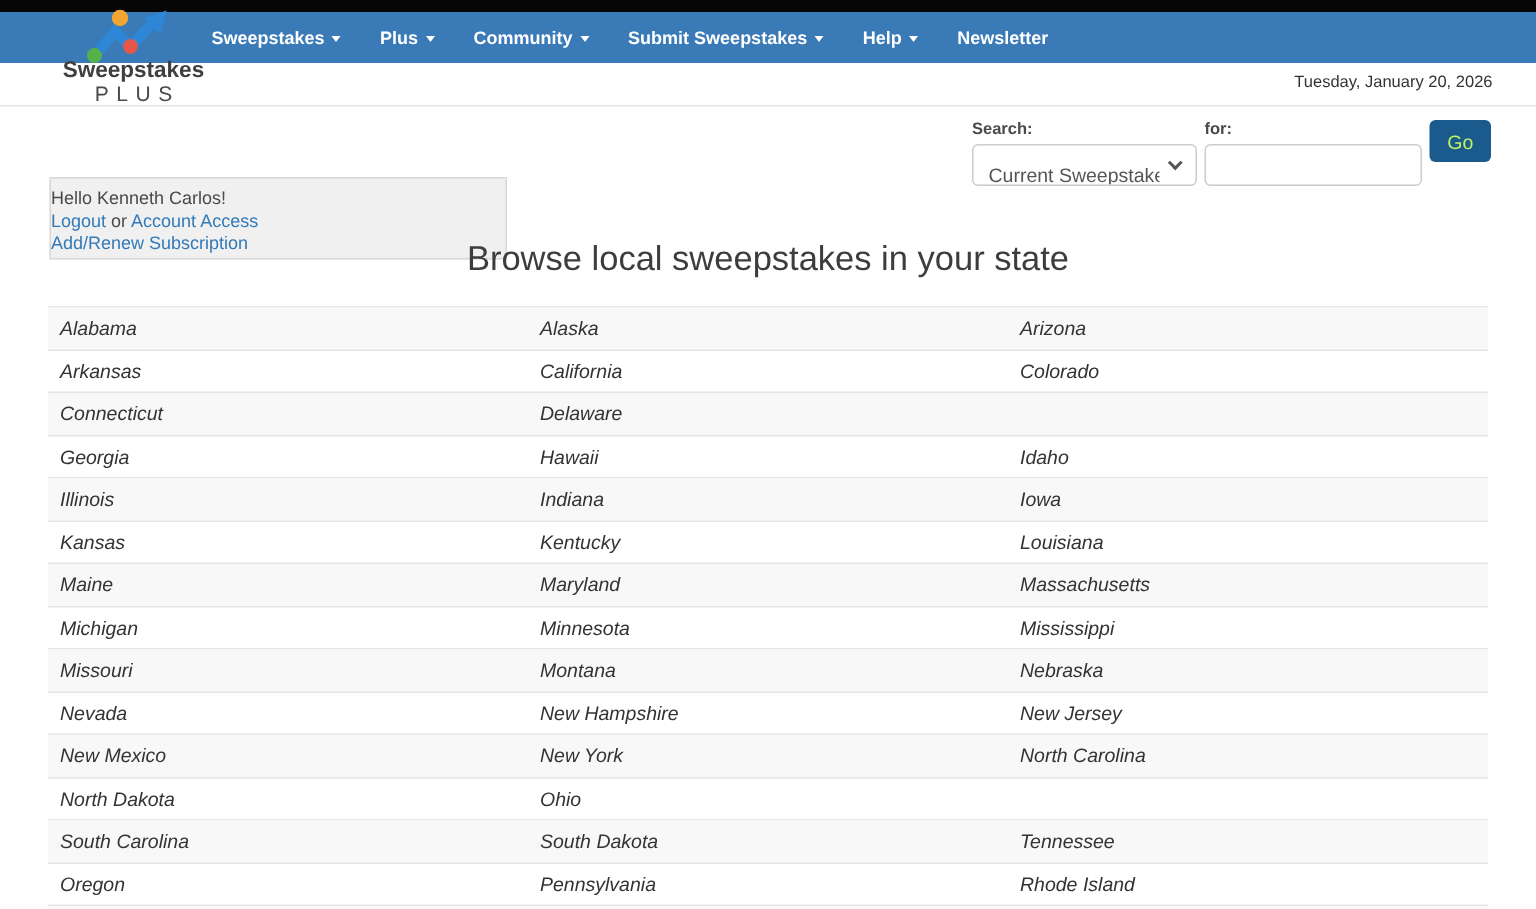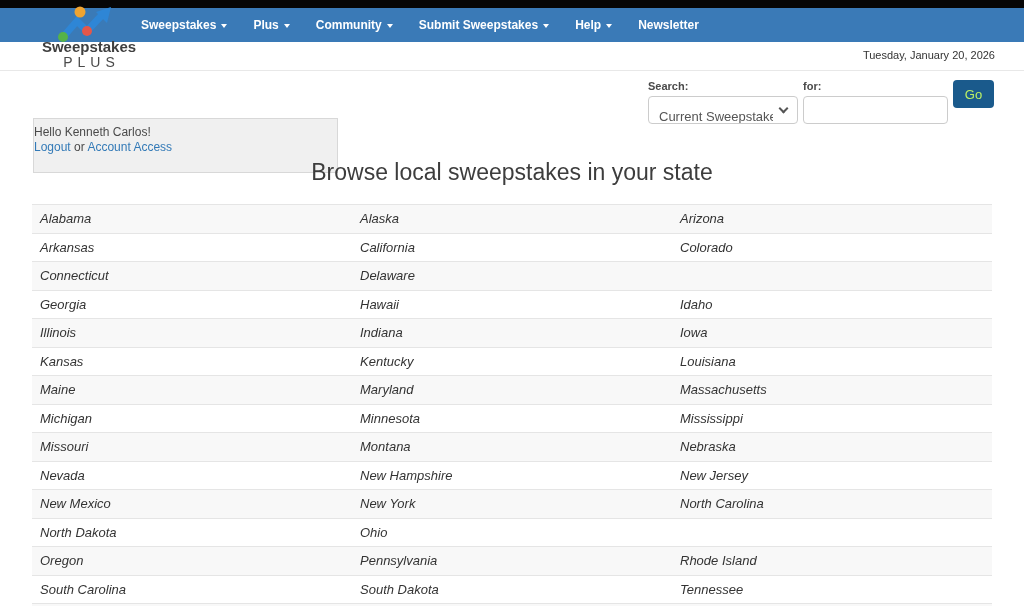--- a/index.html
+++ b/index.html
@@ -100,20 +100,21 @@
   <div class="logo-title">Sweepstakes</div>
   <div class="logo-sub">PLUS</div>
 </div>
 
 <div class="header-date">Tuesday, January 20, 2026</div>
 <div class="header-divider"></div>
 
 <div class="greeting-box">
   <div>Hello Kenneth Carlos!</div>
   <div><a>Logout</a><span> or </span><a>Account Access</a></div>
+  <div><a>Add/Renew Subscription</a></div>
 </div>
 
 <div class="search-region">
   <div class="search-group">
     <span class="search-label">Search:</span>
     <span class="select-wrap">
       <select class="search-select">
         <option>Current Sweepstakes</option>
       </select>
       <span class="select-chevron"></span>
@@ -181,23 +182,23 @@
     <div class="state-row">
       <div class="state-cell">New Mexico</div>
       <div class="state-cell">New York</div>
       <div class="state-cell">North Carolina</div>
     </div>
     <div class="state-row">
       <div class="state-cell">North Dakota</div>
       <div class="state-cell">Ohio</div>
     </div>
     <div class="state-row">
+      <div class="state-cell">South Carolina</div>
+      <div class="state-cell">South Dakota</div>
+      <div class="state-cell">Tennessee</div>
+    </div>
+    <div class="state-row">
       <div class="state-cell">Oregon</div>
       <div class="state-cell">Pennsylvania</div>
       <div class="state-cell">Rhode Island</div>
     </div>
-    <div class="state-row">
-      <div class="state-cell">South Carolina</div>
-      <div class="state-cell">South Dakota</div>
-      <div class="state-cell">Tennessee</div>
-    </div>
     <div class="row-sliver"></div>
   </div>
 
 </body></html>

